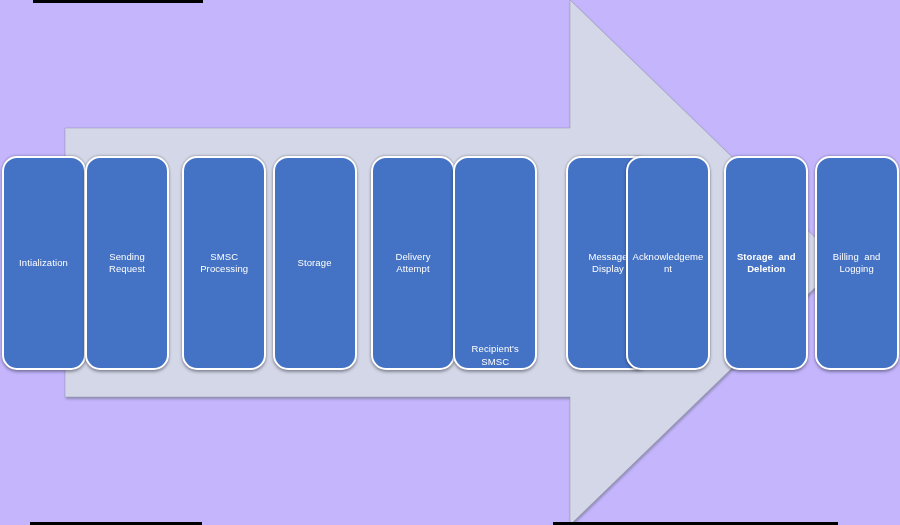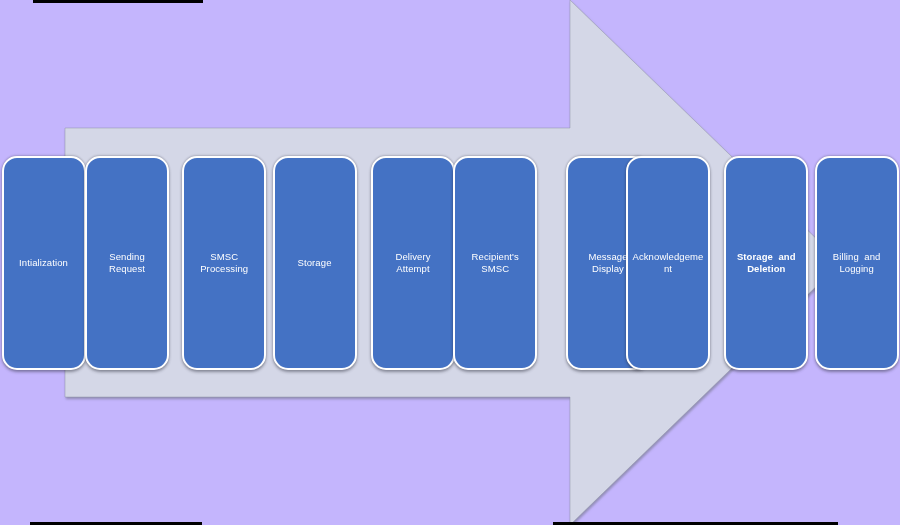--- a/index.html
+++ b/index.html
@@ -74,21 +74,21 @@
       <span class="step-label">SMSC
 Processing</span>
     </div>
       <div class="step-box" style="left: 272.55px;">
       <span class="step-label">Storage</span>
     </div>
       <div class="step-box" style="left: 371px;">
       <span class="step-label">Delivery
 Attempt</span>
     </div>
-      <div class="step-box" style="left: 453.25px;">
+      <div class="step-box" style="left: 453.25px; align-items: flex-end;">
       <span class="step-label">Recipient's
 SMSC</span>
     </div>
       <div class="step-box" style="left: 566px; justify-content: center;">
       <span class="step-label">Message Display</span>
     </div>
       <div class="step-box" style="left: 626px;">
       <span class="step-label">Acknowledgeme
 nt</span>
     </div>

